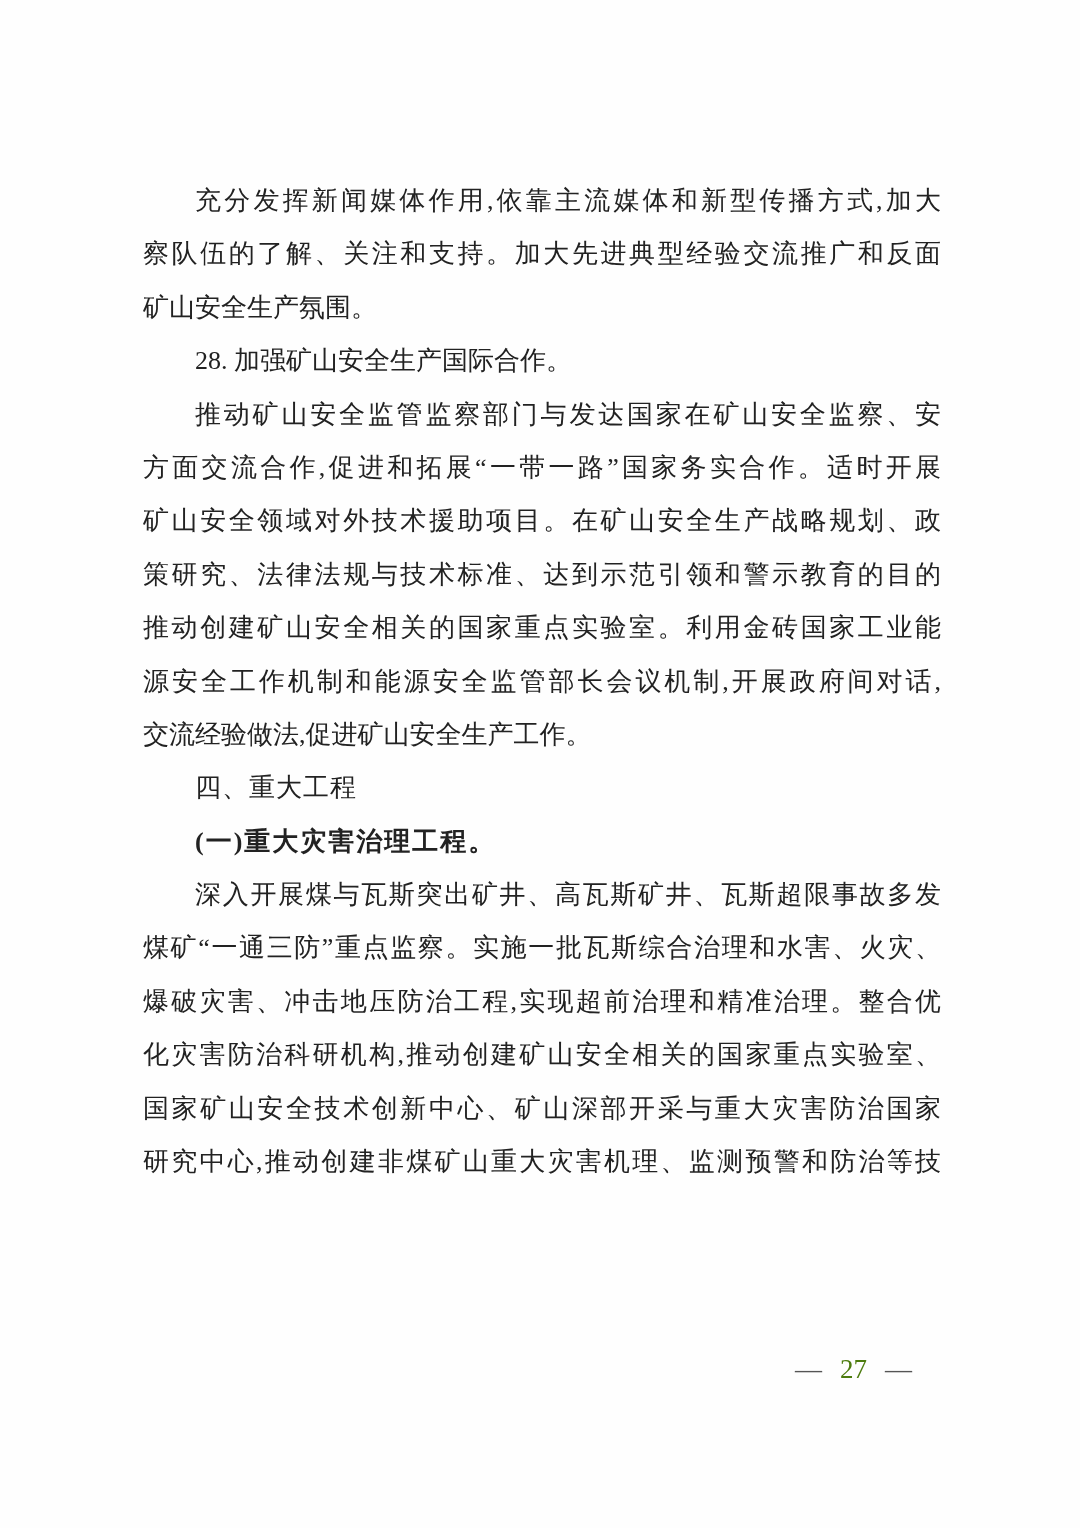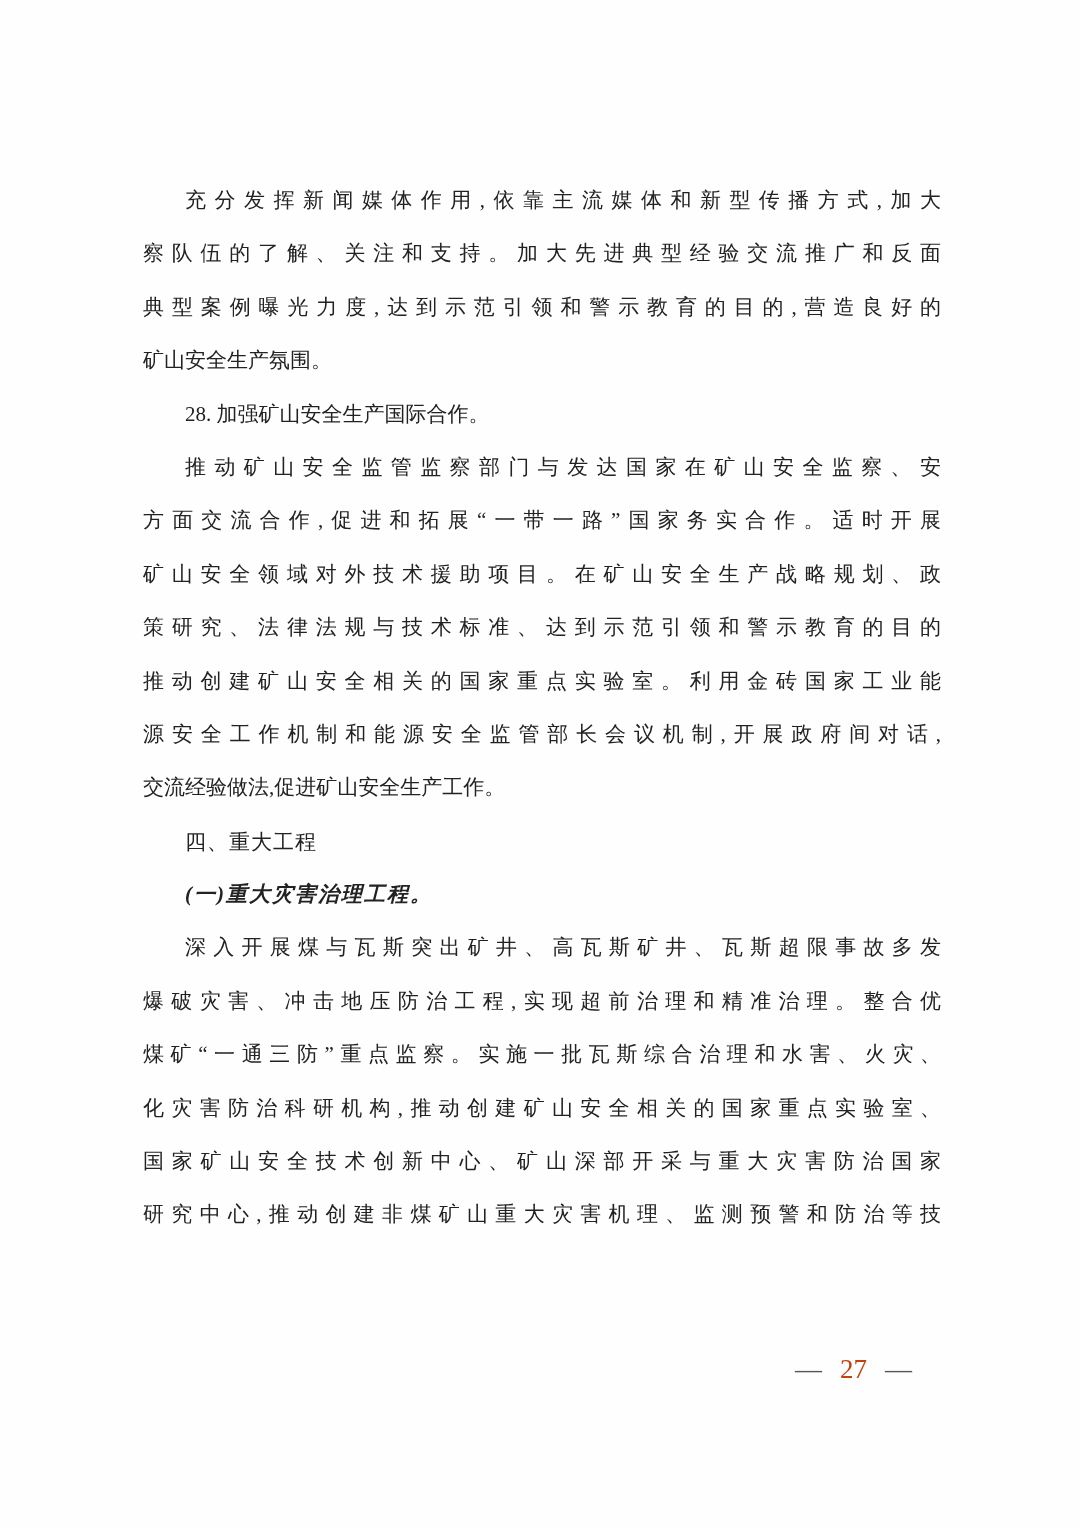--- a/index.html
+++ b/index.html
@@ -19,85 +19,83 @@
   .body-text {
     position: absolute;
     left: 143px;
     top: 174px;
     width: 798px;
   }
   .line {
     width: 798px;
     height: 53.4px;
     line-height: 53.4px;
-    font-size: 21px;
+    font-size: 26px;
     text-align: justify;
     text-align-last: justify;
     white-space: nowrap;
     overflow: visible;
   }
   .line.left {
     text-align: center;
     text-align-last: left;
   }
   .line.indent {
     text-indent: 2em;
   }
   .heading-hei {
     font-family: "Liberation Sans", "DejaVu Sans", sans-serif;
     font-weight: normal;
     letter-spacing: 1px;
   }
   .heading-kai {
     font-weight: 600;
     letter-spacing: 2px;
-    font-style: italic;
   }
   .footer {
     position: absolute;
     top: 1352px;
     right: 168px;
     font-size: 27px;
     line-height: 34px;
     color: #3a3a3a;
     letter-spacing: 0;
   }
   .footer .dash {
     color: #555555;
     font-size: 27px;
   }
   .footer .pgnum {
     display: inline-block;
     margin: 0 18px;
-    color: #c2410c;
+    color: #4d7c0f;
   }
 </style>
 </head>
 <body>
 
 <div class="page">
 
   <div class="body-text">
     <div class="line indent">充分发挥新闻媒体作用,依靠主流媒体和新型传播方式,加大</div>
     <div class="line">察队伍的了解、关注和支持。加大先进典型经验交流推广和反面</div>
-    <div class="line">典型案例曝光力度,达到示范引领和警示教育的目的,营造良好的</div>
     <div class="line left">矿山安全生产氛围。</div>
     <div class="line indent left">28. 加强矿山安全生产国际合作。</div>
     <div class="line indent">推动矿山安全监管监察部门与发达国家在矿山安全监察、安</div>
     <div class="line">方面交流合作,促进和拓展“一带一路”国家务实合作。适时开展</div>
     <div class="line">矿山安全领域对外技术援助项目。在矿山安全生产战略规划、政</div>
     <div class="line">策研究、法律法规与技术标准、达到示范引领和警示教育的目的</div>
     <div class="line">推动创建矿山安全相关的国家重点实验室。利用金砖国家工业能</div>
     <div class="line">源安全工作机制和能源安全监管部长会议机制,开展政府间对话,</div>
     <div class="line left">交流经验做法,促进矿山安全生产工作。</div>
     <div class="line indent left heading-hei">四、重大工程</div>
     <div class="line indent left heading-kai">(一)重大灾害治理工程。</div>
     <div class="line indent">深入开展煤与瓦斯突出矿井、高瓦斯矿井、瓦斯超限事故多发</div>
+    <div class="line">煤矿“一通三防”重点监察。实施一批瓦斯综合治理和水害、火灾、</div>
     <div class="line">爆破灾害、冲击地压防治工程,实现超前治理和精准治理。整合优</div>
-    <div class="line">煤矿“一通三防”重点监察。实施一批瓦斯综合治理和水害、火灾、</div>
     <div class="line">化灾害防治科研机构,推动创建矿山安全相关的国家重点实验室、</div>
     <div class="line">国家矿山安全技术创新中心、矿山深部开采与重大灾害防治国家</div>
     <div class="line">研究中心,推动创建非煤矿山重大灾害机理、监测预警和防治等技</div>
   </div>
 
   <div class="footer">
     <span class="dash">—</span><span class="pgnum">27</span><span class="dash">—</span>
   </div>
 
 </div>

